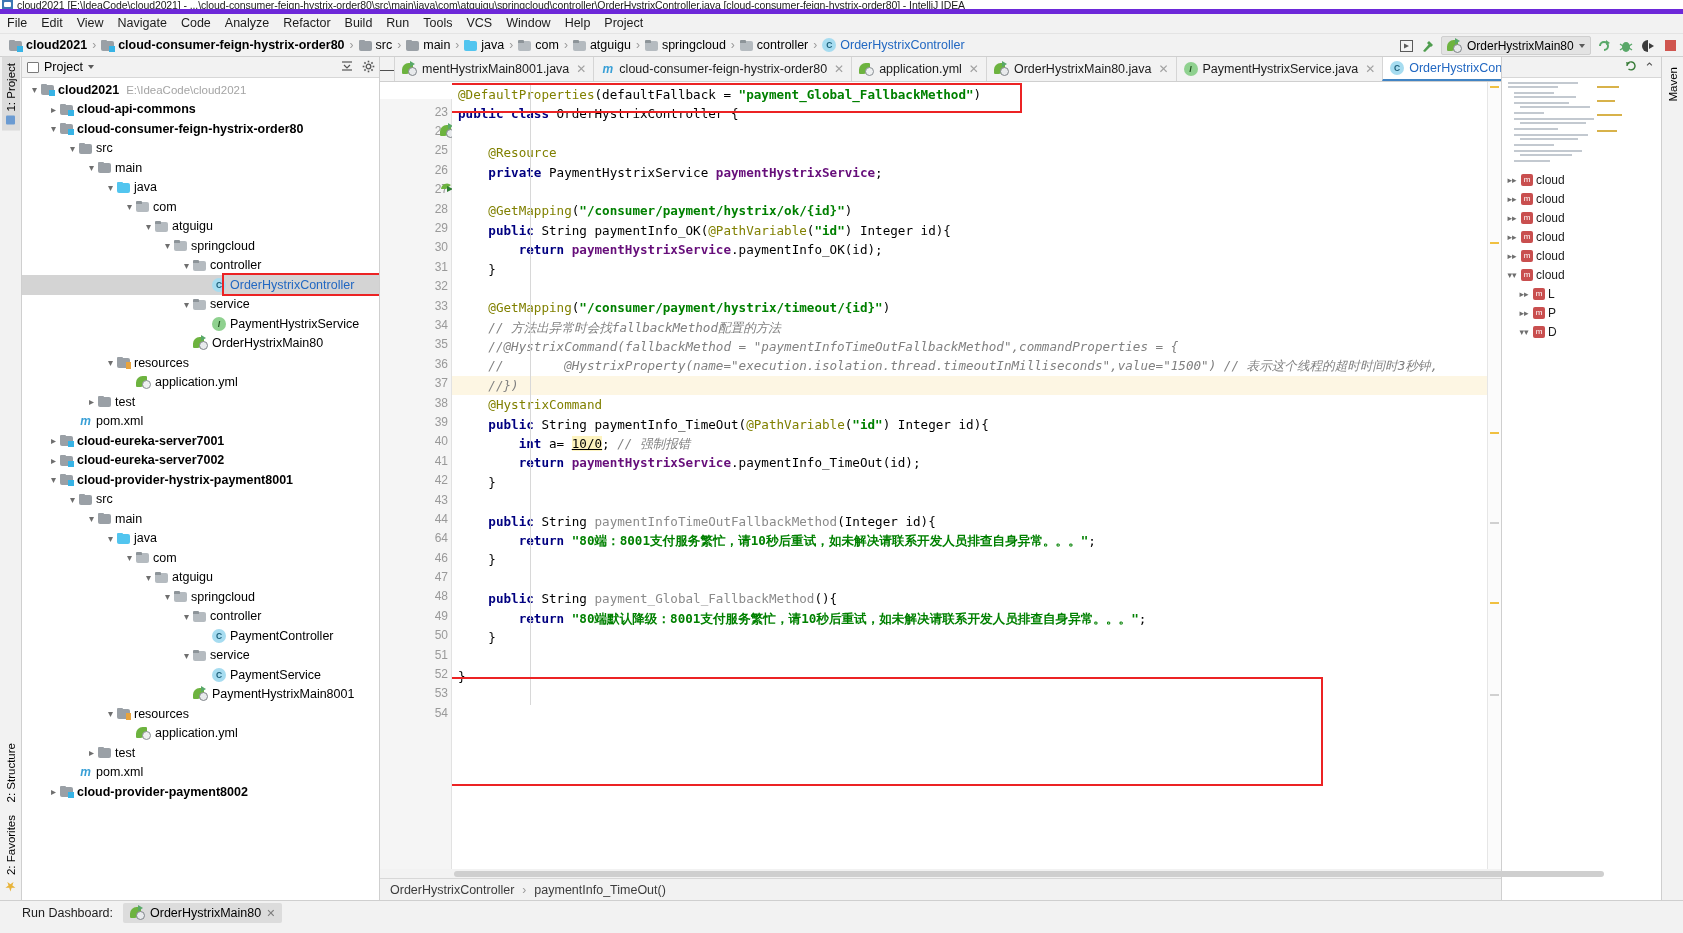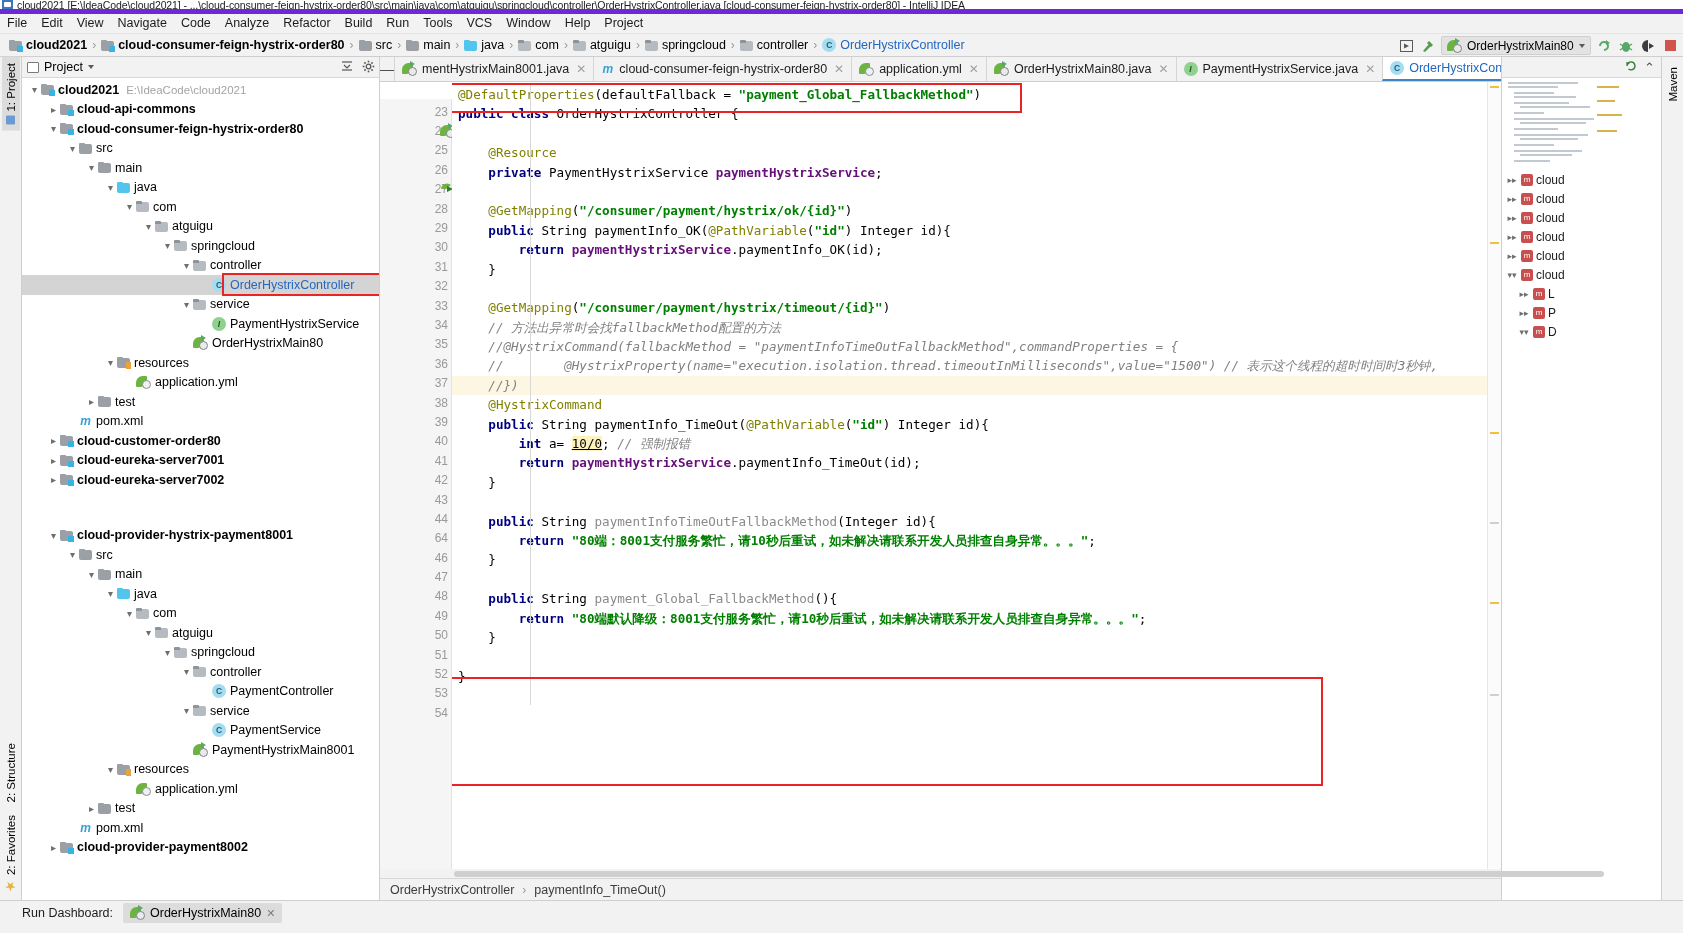--- a/index.html
+++ b/index.html
@@ -523,37 +523,30 @@
           <div class="trow" style="padding-left: 44px;">
             <span class="twist"></span>
             <span class="m-ic">m</span>
             <span class="tlabel">pom.xml</span>
           </div>
           <div class="trow" style="padding-left: 25px;">
             <span class="twist closed"></span>
             <span class="folder-ic mod">
               <span class="badge"></span>
             </span>
-            <span class="tlabel bold">cloud-customer-order80</span>
+            <span class="tlabel bold">cloud-eureka-server7001</span>
           </div>
           <div class="trow" style="padding-left: 25px;">
             <span class="twist closed"></span>
             <span class="folder-ic mod">
               <span class="badge"></span>
             </span>
-            <span class="tlabel bold">cloud-eureka-server7001</span>
+            <span class="tlabel bold">cloud-eureka-server7002</span>
           </div>
           <div class="trow" style="padding-left: 25px;">
-            <span class="twist closed"></span>
-            <span class="folder-ic mod">
-              <span class="badge"></span>
-            </span>
-            <span class="tlabel bold">cloud-eureka-server7002</span>
-          </div>
-          <div class="trow" style="padding-left: 25px; margin-top: 36px;">
             <span class="twist open"></span>
             <span class="folder-ic mod">
               <span class="badge"></span>
             </span>
             <span class="tlabel bold">cloud-provider-hystrix-payment8001</span>
           </div>
           <div class="trow" style="padding-left: 44px;">
             <span class="twist open"></span>
             <span class="folder-ic"></span>
             <span class="tlabel">src</span>

